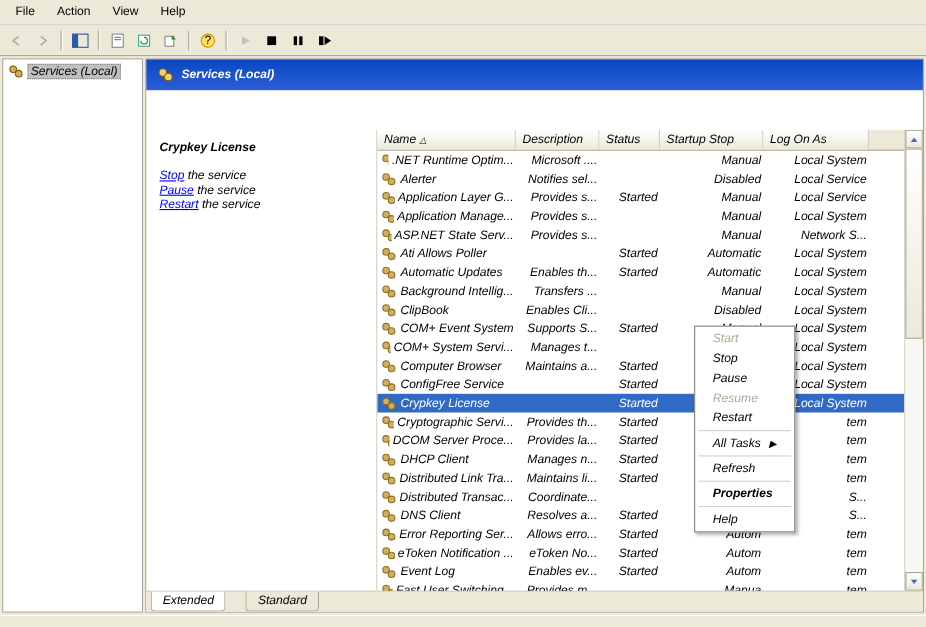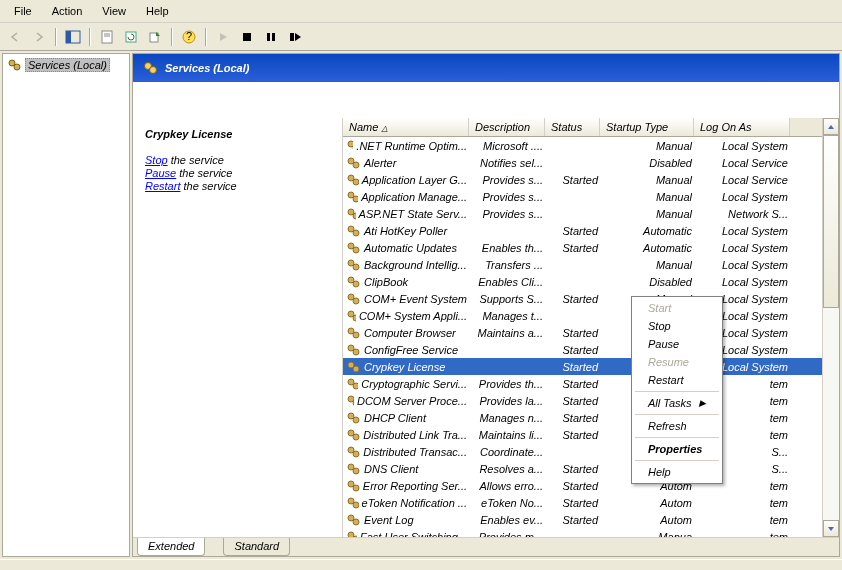--- a/index.html
+++ b/index.html
@@ -153,21 +153,21 @@
             <div class="line"><a href="#">Pause</a><span> the service</span></div>
             <div class="line"><a href="#">Restart</a><span> the service</span></div>
           </div>
       </div>
       <div class="list-container">
         <div class="list">
           <div class="cols">
             <div class="col"><span>Name</span> <span style="font-size:8px">△</span></div>
             <div class="col">Description</div>
             <div class="col">Status</div>
-            <div class="col">Startup Type</div>
+            <div class="col">Startup Stop</div>
             <div class="col">Log On As</div>
           </div>
           <div class="rows" id="rows">
               <div class="row">
                 <div class="cell c0">
                   <svg class="ico-svc" width="14" height="14">
                     <circle cx="4" cy="5" r="3" fill="#d0b060" stroke="#907020"></circle>
                     <circle cx="9" cy="9" r="3" fill="#d0b060" stroke="#907020"></circle>
                   </svg>
                   <span>.NET Runtime Optim...</span>
@@ -228,21 +228,21 @@
                 <div class="cell c2"></div>
                 <div class="cell c3">Manual</div>
                 <div class="cell c4">Network S...</div>
               </div>
               <div class="row">
                 <div class="cell c0">
                   <svg class="ico-svc" width="14" height="14">
                     <circle cx="4" cy="5" r="3" fill="#d0b060" stroke="#907020"></circle>
                     <circle cx="9" cy="9" r="3" fill="#d0b060" stroke="#907020"></circle>
                   </svg>
-                  <span>Ati HotKey Poller</span>
+                  <span>Ati Allows Poller</span>
                 </div>
                 <div class="cell c1"></div>
                 <div class="cell c2">Started</div>
                 <div class="cell c3">Automatic</div>
                 <div class="cell c4">Local System</div>
               </div>
               <div class="row">
                 <div class="cell c0">
                   <svg class="ico-svc" width="14" height="14">
                     <circle cx="4" cy="5" r="3" fill="#d0b060" stroke="#907020"></circle>
@@ -293,21 +293,21 @@
                 <div class="cell c2">Started</div>
                 <div class="cell c3">Manual</div>
                 <div class="cell c4">Local System</div>
               </div>
               <div class="row">
                 <div class="cell c0">
                   <svg class="ico-svc" width="14" height="14">
                     <circle cx="4" cy="5" r="3" fill="#d0b060" stroke="#907020"></circle>
                     <circle cx="9" cy="9" r="3" fill="#d0b060" stroke="#907020"></circle>
                   </svg>
-                  <span>COM+ System Appli...</span>
+                  <span>COM+ System Servi...</span>
                 </div>
                 <div class="cell c1">Manages t...</div>
                 <div class="cell c2"></div>
                 <div class="cell c3">Manual</div>
                 <div class="cell c4">Local System</div>
               </div>
               <div class="row">
                 <div class="cell c0">
                   <svg class="ico-svc" width="14" height="14">
                     <circle cx="4" cy="5" r="3" fill="#d0b060" stroke="#907020"></circle>

